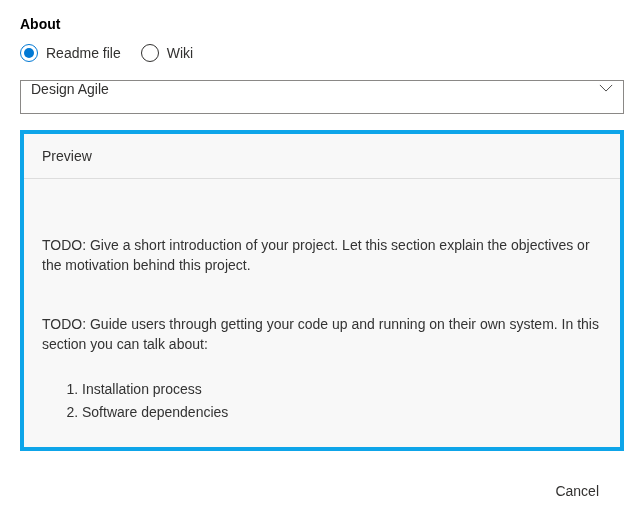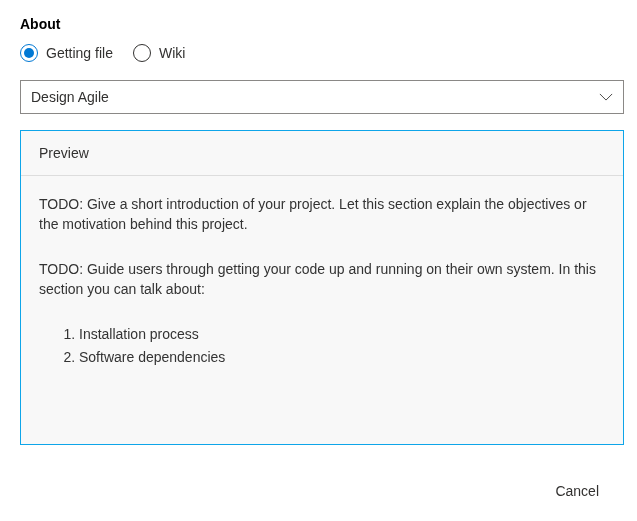--- a/index.html
+++ b/index.html
@@ -56,38 +56,38 @@
       background: #0078d4;
     }
     .radio-label {
       font-size: 14px;
       color: #323130;
     }
     .dropdown {
       border: 1px solid #8a8886;
       height: 34px;
       display: flex;
-      align-items: center;
+      align-items: flex-start;
       justify-content: space-between;
       padding: 0 10px;
       cursor: pointer;
       background: #fff;
       margin-bottom: 10px;
     }
     .dropdown-value {
       font-size: 14px;
       color: #323130;
     }
     .chevron-svg {
       width: 14px;
       height: 14px;
     }
     .preview-section {
       background: #f8f8f8;
-      border: 1px solid #0ea5e9;
+      border: 4px solid #0ea5e9;
       margin-top: 16px;
     }
     .preview-header {
       padding: 14px 18px;
       border-bottom: 1px solid #ddd;
     }
     .preview-tab {
       font-size: 14px;
       color: #323130;
     }
@@ -100,20 +100,21 @@
       font-size: 26px;
       font-weight: 300;
       color: #444;
       margin-bottom: 14px;
     }
     .preview-body p {
       font-size: 14px;
       color: #333;
       line-height: 1.45;
       margin-bottom: 24px;
+      margin-top: 38px;
     }
     .preview-body ol {
       padding-left: 40px;
       font-size: 14px;
       color: #333;
       line-height: 1.6;
     }
     .footer {
       position: absolute;
       bottom: 14px;
@@ -143,21 +144,21 @@
 <body>
 
 <div class="container">
   <div class="panel-title">About</div>
 
   <div class="radio-group">
     <div class="radio-item">
       <span class="radio-circle selected">
         <span class="radio-dot"></span>
       </span>
-      <span class="radio-label">Getting file</span>
+      <span class="radio-label">Readme file</span>
     </div>
     <div class="radio-item">
       <span class="radio-circle"></span>
       <span class="radio-label">Wiki</span>
     </div>
   </div>
 
   <div class="dropdown">
     <span class="dropdown-value">Design Agile</span>
     <svg class="chevron-svg" viewBox="0 0 16 16">

